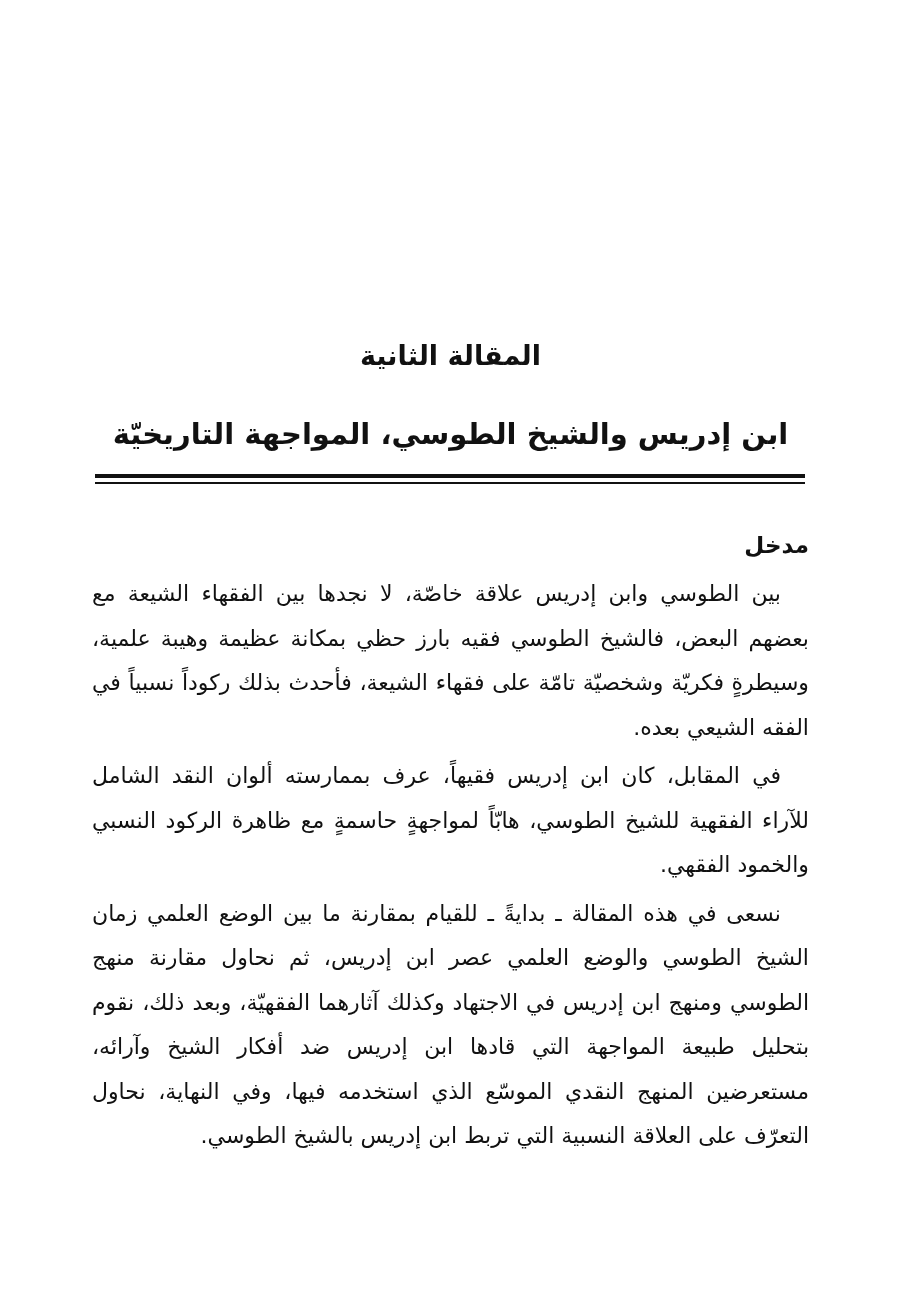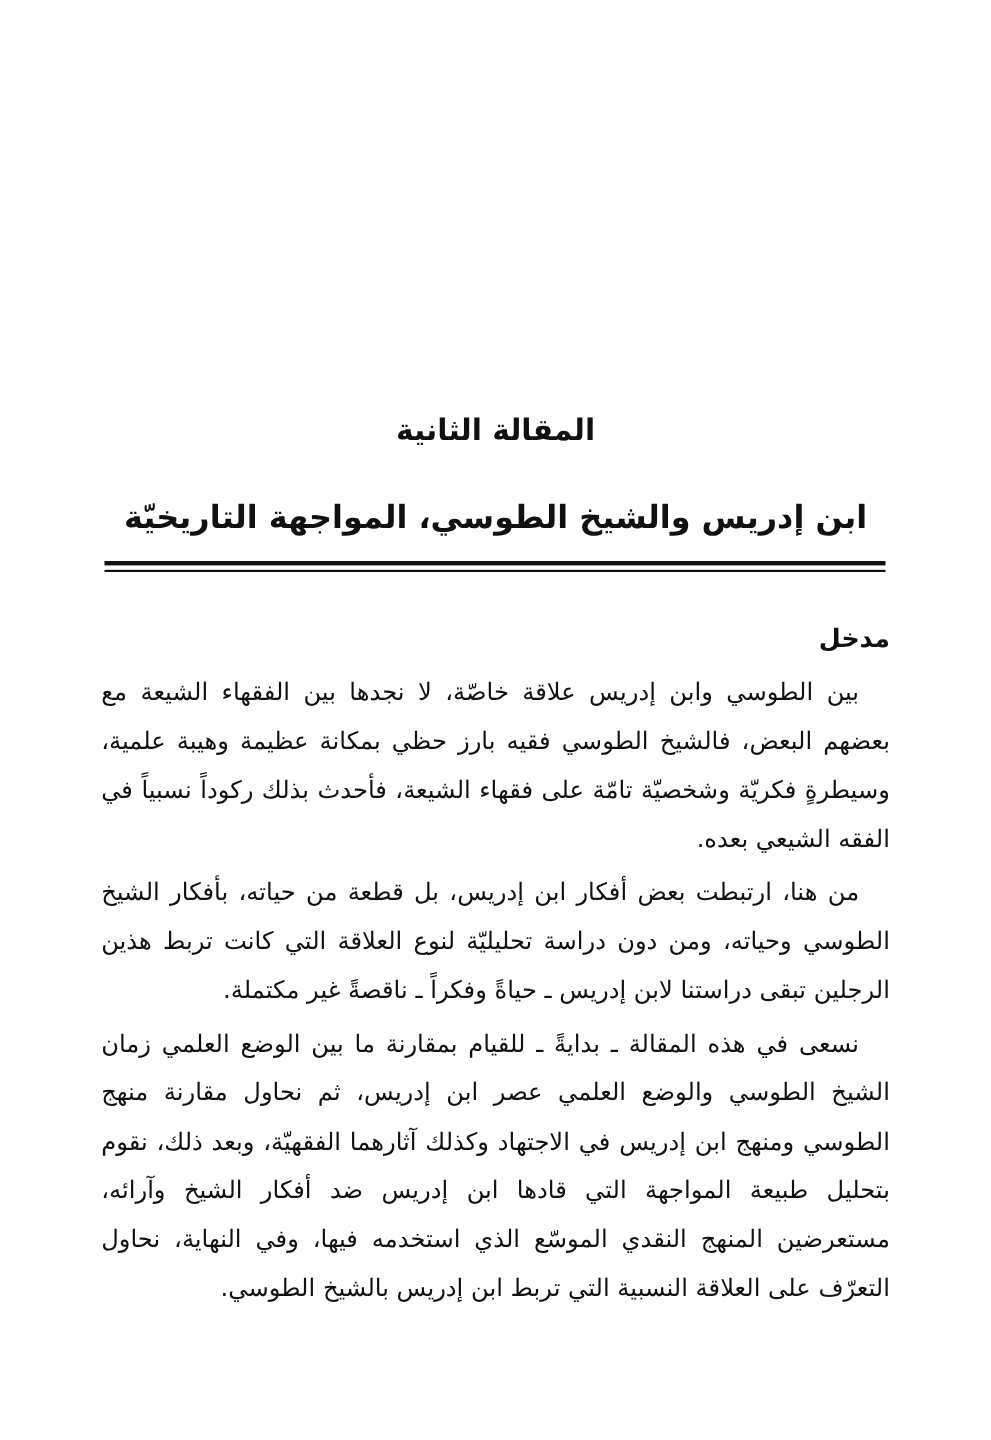--- a/index.html
+++ b/index.html
@@ -1,20 +1,20 @@
 <!DOCTYPE html>
 <html><head>
   <meta charset="utf-8">
   <style>
     html, body { margin: 0; padding: 0; background: #ffffff; }
     body {
       width: 901px; height: 1309px; position: relative; overflow: hidden;
       font-family: "DejaVu Sans", sans-serif; color: #111;
     }
-    .page { position: absolute; inset: 0; direction: rtl; margin-top: 36px; }
+    .page { position: absolute; inset: 0; direction: rtl; }
     .chapter-label {
       position: absolute; top: 336px; left: 0; right: 0; text-align: center;
       font-size: 27px; font-weight: bold; line-height: 40px;
     }
     .chapter-title {
       position: absolute; top: 412px; left: 0; right: 0; text-align: center;
       font-size: 29px; font-weight: bold; line-height: 44px;
     }
     .rule-thick {
       position: absolute; top: 474px; left: 95px; width: 710px; height: 4px; background: #111;
@@ -35,16 +35,16 @@
 <body>
 
 <div class="page">
   <div class="chapter-label">المقالة الثانية</div>
   <div class="chapter-title">ابن إدريس والشيخ الطوسي، المواجهة التاريخيّة</div>
   <div class="rule-thick"></div>
   <div class="rule-thin"></div>
   <div class="section-heading">مدخل</div>
   <div class="body-text">
     <p>بين الطوسي وابن إدريس علاقة خاصّة، لا نجدها بين الفقهاء الشيعة مع بعضهم البعض، فالشيخ الطوسي فقيه بارز حظي بمكانة عظيمة وهيبة علمية، وسيطرةٍ فكريّة وشخصيّة تامّة على فقهاء الشيعة، فأحدث بذلك ركوداً نسبياً في الفقه الشيعي بعده.</p>
-    <p>من هنا، ارتبطت بعض أفكار ابن إدريس، بل قطعة من حياته، بأفكار الشيخ الطوسي وحياته، ومن دون دراسة تحليليّة لنوع العلاقة التي كانت تربط هذين الرجلين تبقى دراستنا لابن إدريس ـ حياةً وفكراً ـ ناقصةً غير مكتملة.</p>
+    <p>في المقابل، كان ابن إدريس فقيهاً، عرف بممارسته ألوان النقد الشامل للآراء الفقهية للشيخ الطوسي، هابّاً لمواجهةٍ حاسمةٍ مع ظاهرة الركود النسبي والخمود الفقهي.</p>
     <p>نسعى في هذه المقالة ـ بدايةً ـ للقيام بمقارنة ما بين الوضع العلمي زمان الشيخ الطوسي والوضع العلمي عصر ابن إدريس، ثم نحاول مقارنة منهج الطوسي ومنهج ابن إدريس في الاجتهاد وكذلك آثارهما الفقهيّة، وبعد ذلك، نقوم بتحليل طبيعة المواجهة التي قادها ابن إدريس ضد أفكار الشيخ وآرائه، مستعرضين المنهج النقدي الموسّع الذي استخدمه فيها، وفي النهاية، نحاول التعرّف على العلاقة النسبية التي تربط ابن إدريس بالشيخ الطوسي.</p>
   </div>
 </div>
 
 </body></html>

